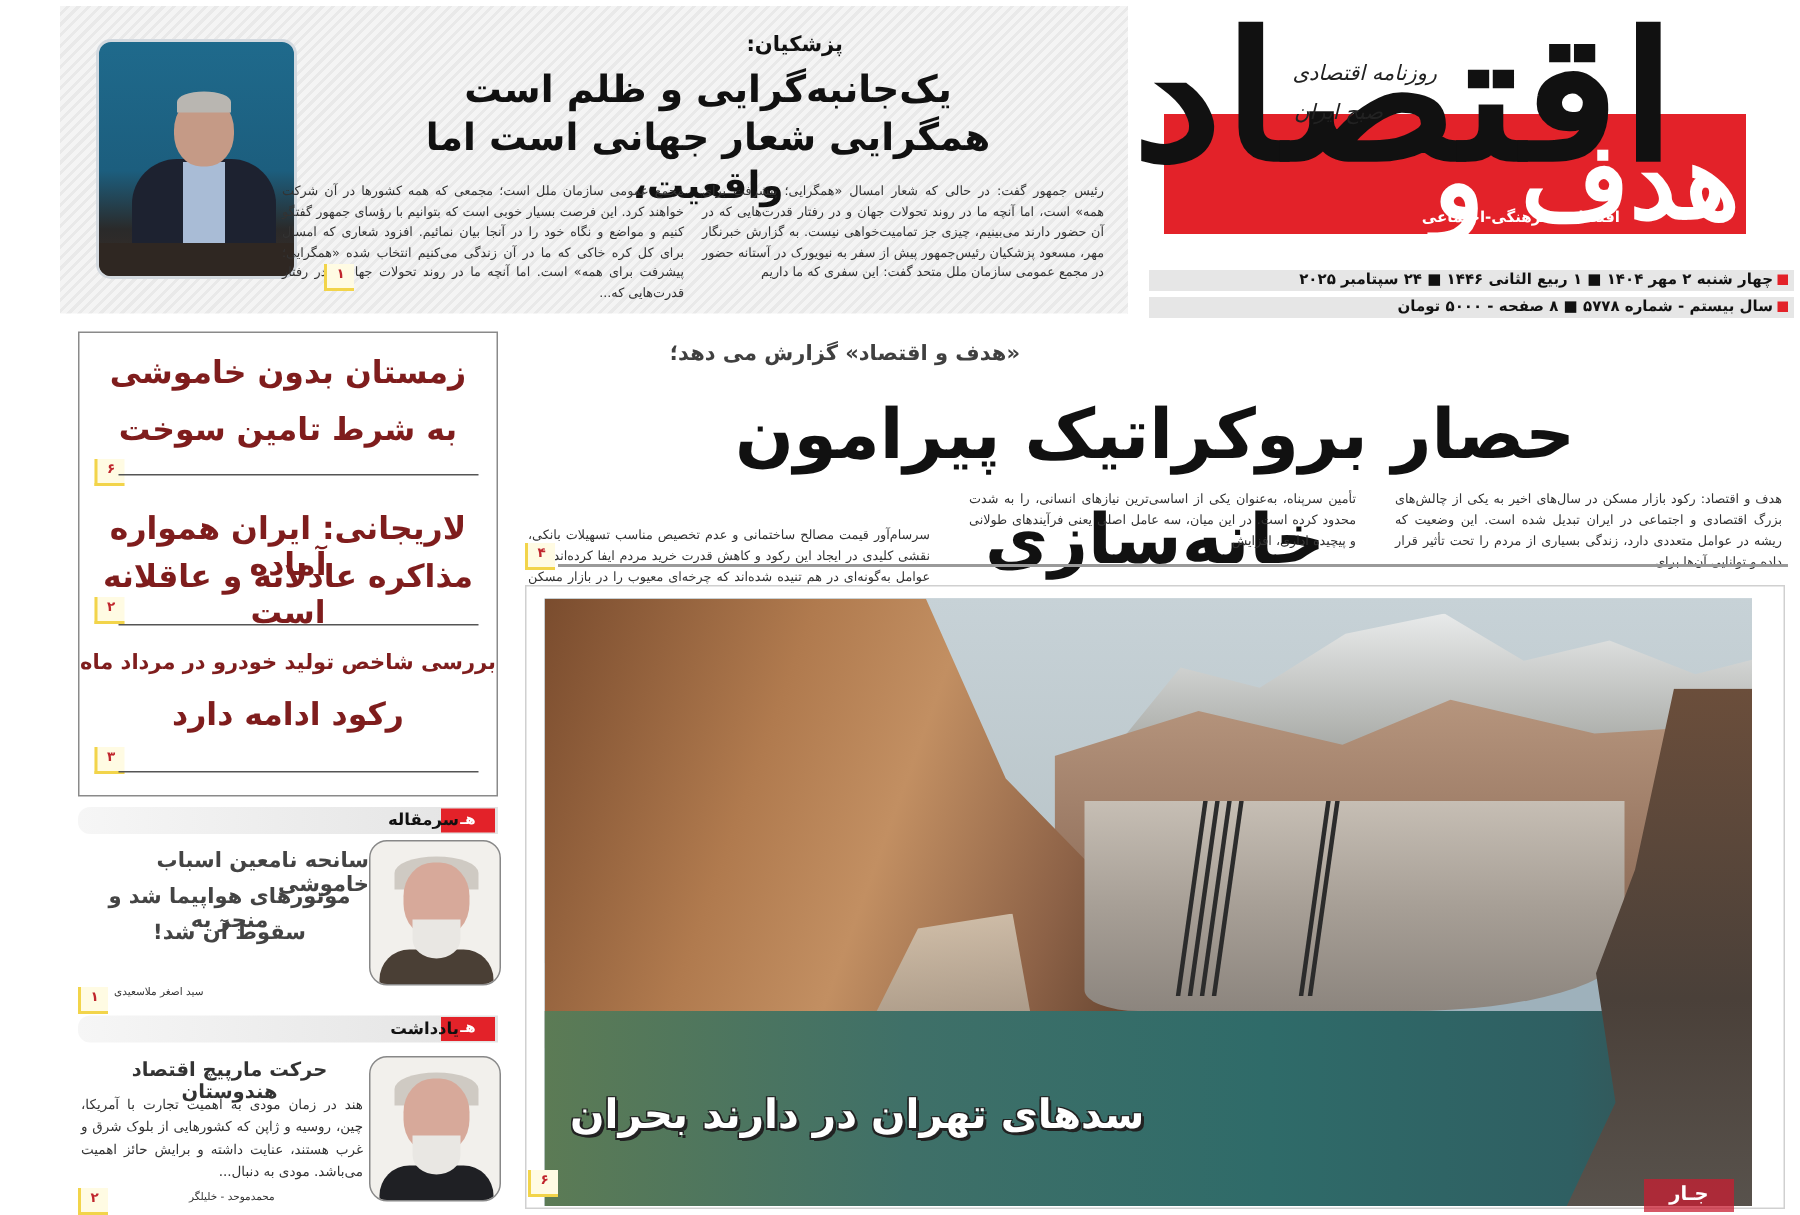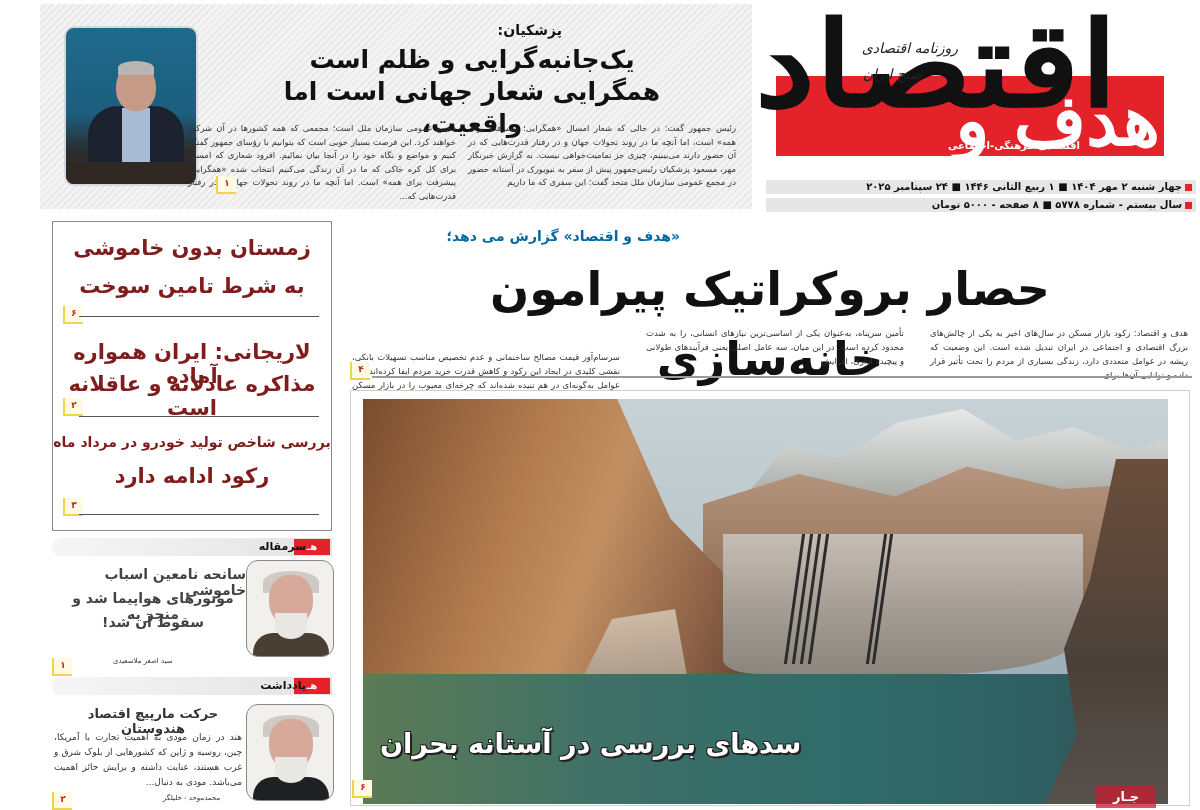--- a/index.html
+++ b/index.html
@@ -30,21 +30,21 @@
   .lead-photo .shirt { position: absolute; left: 56px; top: 80px; width: 28px; height: 60px; background: #a9bcd6; }
   .lead-photo .desk { position: absolute; left: 0; bottom: 0; width: 100%; height: 22px; background: #2f2722; }
   .lead-kicker { position: absolute; right: 190px; top: 18px; font-size: 14px; font-weight: bold; color: #111; }
   .lead-title { position: absolute; right: 40px; top: 40px; width: 480px; text-align: center; font-size: 25px; font-weight: bold; line-height: 32px; color: #111; }
   .lead-col { position: absolute; top: 118px; width: 268px; font-size: 8.5px; line-height: 13.5px; color: #333; text-align: justify; }
   .lead-col.c1 { right: 16px; }
   .lead-col.c2 { right: 296px; }
   .page-tag { position: absolute; width: 20px; height: 18px; border-left: 2px solid #f2d44a; border-bottom: 2px solid #f2d44a; font-size: 9px; font-weight: bold; color: #c0262d; text-align: center; line-height: 14px; background: #fffbe3; }
 
   
-  .main-kicker { position: absolute; right: 520px; top: 228px; font-size: 14px; font-weight: bold; color: #0369a1; }
+  .main-kicker { position: absolute; right: 520px; top: 228px; font-size: 14px; font-weight: bold; color: #404040; }
   .main-title { position: absolute; right: 60px; top: 254px; width: 740px; text-align: center; font-size: 46px; font-weight: bold; color: #111; line-height: 70px; letter-spacing: 1px; }
   .main-col { position: absolute; top: 326px; width: 258px; font-size: 8.5px; line-height: 14px; color: #333; text-align: justify; }
   .main-col.c1 { right: 12px; }
   .main-col.c2 { right: 296px; }
   .main-col.c3 { right: 580px; width: 268px; margin-top: 24px; }
   .rule { position: absolute; height: 2px; background: #9a9a9a; }
 
   
   .photo-frame { position: absolute; left: 350px; top: 390px; width: 840px; height: 416px; border: 1px solid #d0d0d0; background: #fff; }
   .photo { position: absolute; left: 363px; top: 399px; width: 805px; height: 405px; overflow: hidden; background: #9eb1bb; }
@@ -76,21 +76,21 @@
   .section-bar { position: absolute; left: 52px; width: 280px; height: 18px; background: linear-gradient(90deg, #f6f6f6, #e3e3e3); border-radius: 8px 0 0 8px; }
   .section-badge { position: absolute; right: 2px; top: 1px; width: 36px; height: 16px; background: #e32229; color: #fff; font-size: 10px; font-weight: bold; text-align: center; line-height: 16px; }
   .section-label { position: absolute; right: 26px; top: 2px; font-size: 11px; font-weight: bold; color: #111; }
   .author-photo { position: absolute; width: 88px; height: 97px; border-radius: 12px; border: 1px solid #888; overflow: hidden; background: #f2f0ec; }
   .author-photo .face { position: absolute; left: 22px; top: 14px; width: 44px; height: 50px; border-radius: 45%; background: #d7a99a; }
   .author-photo .hair { position: absolute; left: 16px; top: 10px; width: 56px; height: 22px; border-radius: 50% 50% 0 0; background: #cfcac3; }
   .author-photo .beard { position: absolute; left: 28px; top: 52px; width: 32px; height: 26px; border-radius: 0 0 50% 50%; background: #e9e7e3; }
   .author-photo .suit { position: absolute; left: 6px; top: 72px; width: 76px; height: 30px; border-radius: 20px 20px 0 0; background: #4a3f35; }
   .author-photo.dark .suit { background: #1f2024; }
   .ed-title { position: absolute; left: 60px; width: 186px; text-align: center; color: #444; font-weight: bold; }
-  .ed-byline { position: absolute; font-size: 7px; color: #333; margin-left: 37px; }
+  .ed-byline { position: absolute; font-size: 7px; color: #333; }
   .ed-body { position: absolute; left: 54px; top: 730px; width: 188px; font-size: 9px; line-height: 15px; color: #333; text-align: justify; }
 
   .watermark { position: absolute; left: 1096px; top: 786px; width: 60px; height: 22px; background: rgba(200,30,50,.75); color: #fff; font-size: 13px; font-weight: bold; text-align: center; line-height: 22px; }
 </style>
 </head>
 <body>
 
 <div class="masthead">
   <div class="logo-red"></div>
   <div class="logo-black">اقتصاد</div>
@@ -138,21 +138,21 @@
   <div class="dam"></div>
   <div class="dam-stripe" style="left:430px;"></div>
   <div class="dam-stripe" style="left:438px;"></div>
   <div class="dam-stripe" style="left:446px;"></div>
   <div class="dam-stripe" style="left:454px;"></div>
   <div class="dam-stripe" style="left:512px;"></div>
   <div class="dam-stripe" style="left:518px;"></div>
   <div class="water"></div>
   <div class="cliff-right"></div>
 </div>
-<div class="photo-caption">سدهای بررسی در آستانه بحران</div>
+<div class="photo-caption">سدهای تهران در دارند بحران</div>
 <div class="page-tag" style="left:352px; top:780px;">۶</div>
 
 <div class="side-box">
   <div>
     <div class="side-title" style="top:14px; font-size:21px;">زمستان بدون خاموشی</div>
     <div class="side-title" style="top:52px; font-size:21px;">به شرط تامین سوخت</div>
   </div>
   <div class="page-tag" style="left:10px; top:84px;">۶</div>
   <div class="side-rule" style="top:94px;"></div>
 

